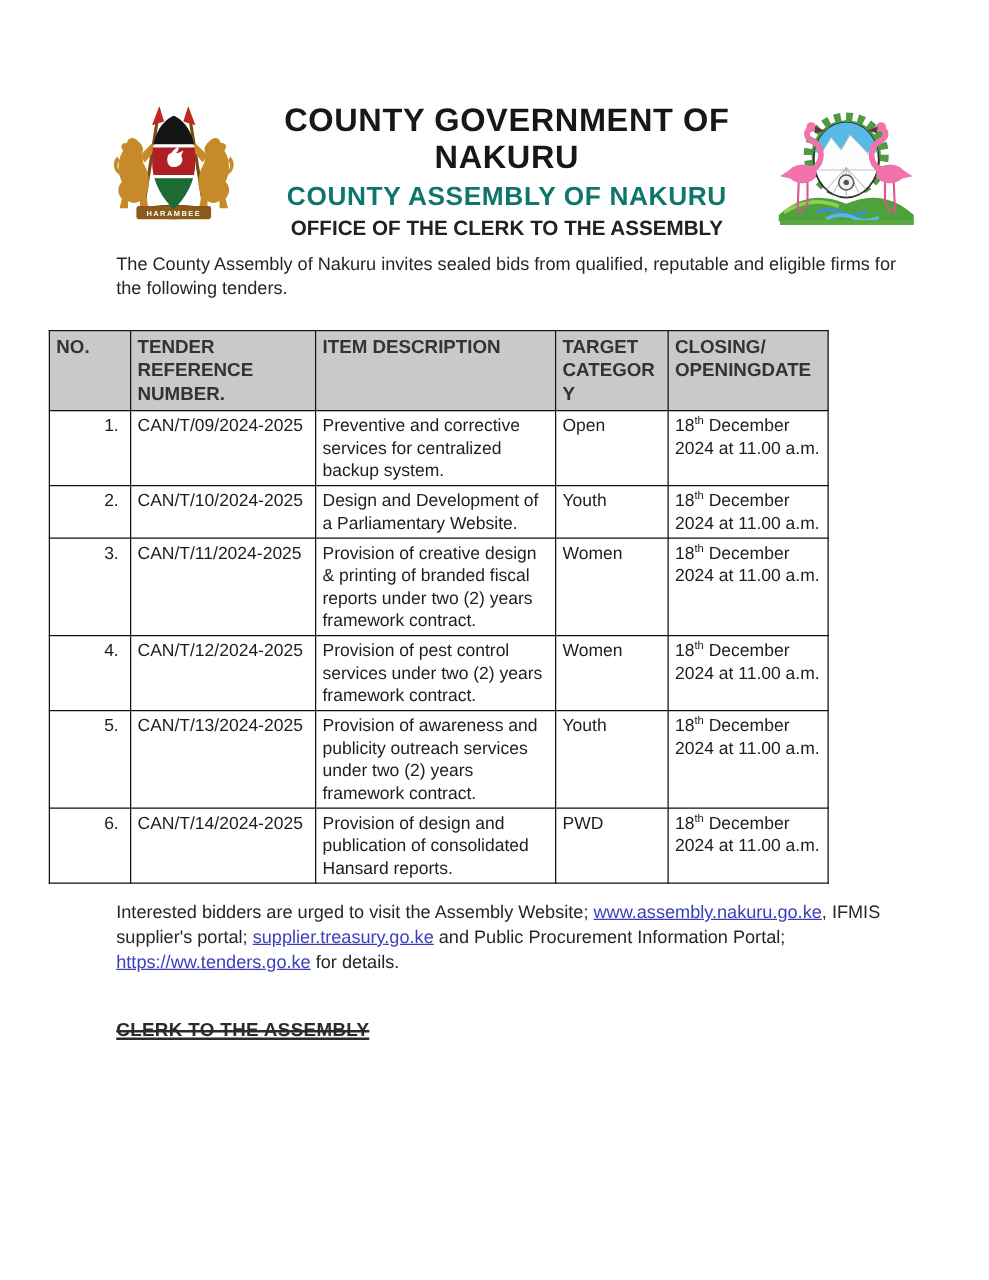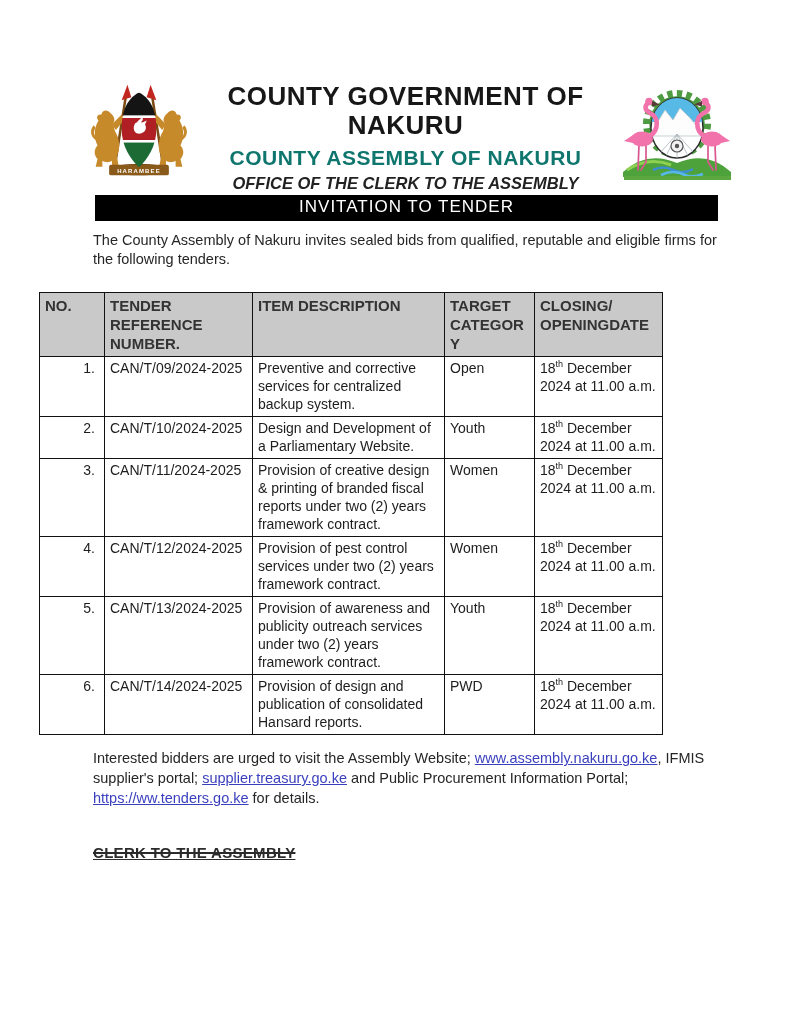--- a/index.html
+++ b/index.html
@@ -14,21 +14,21 @@
     margin: 0 auto;
   }
 
   
   .header-row { display: flex; align-items: flex-start; padding-top: 80px; }
   .logo-left  { width: 106px; height: 102px; margin-left: 86px; flex: none; }
   .logo-right { width: 116px; height: 96px;  margin-right: 56px; flex: none; margin-top: 4px; }
   .title-block { flex: 1; text-align: center; padding-top: 2px; }
   .title-line   { font-size: 26px; font-weight: bold; letter-spacing: .5px; line-height: 29px; color: #171717; }
   .subtitle     { font-size: 21px; font-weight: bold; letter-spacing: .5px; margin-top: 6px; color: #0f766e; }
-  .office-line  { font-size: 16.5px; font-weight: bold; margin-top: 4px; color: #222; font-style: italic; }
+  .office-line  { font-size: 16.5px; font-weight: bold; margin-top: 4px; color: #222; }
 
   .banner {
     margin: 2px 73px 0 95px;
     background: #000000; color: #ffffff;
     text-align: center;
     font-size: 17px; letter-spacing: 1px;
     padding: 2px 0 4px;
   }
 
   .intro { margin: 10px 68px 0 93px; font-size: 14.5px; line-height: 19px; color: #262626; }
@@ -164,21 +164,20 @@
         <path d="M14,51 L5,57 L14,59 Z" fill="#f272ab"></path>
         <ellipse cx="23" cy="55" rx="11" ry="7.5" fill="#f272ab"></ellipse>
         <path d="M31,52 C40,46 40,33 31,29 C26,26.5 25,22 29,19" fill="none" stroke="#f272ab" stroke-width="4.6" stroke-linecap="round"></path>
         <circle cx="30" cy="17.5" r="3.8" fill="#f272ab"></circle>
         <path d="M33,17 L41,20.5 L33,22.5 Z" fill="#5a3a3a"></path>
       </g>
     </svg>
   </div>
 
   
-  <div class="banner">INVITATION TO TENDER</div>
 
   
   <p class="intro">The County Assembly of Nakuru invites sealed bids from qualified, reputable and eligible firms for the following tenders.</p>
 
   
   <table class="tender-table">
     <colgroup>
       <col style="width:65px">
         <col style="width:148px">
         <col style="width:192px">

